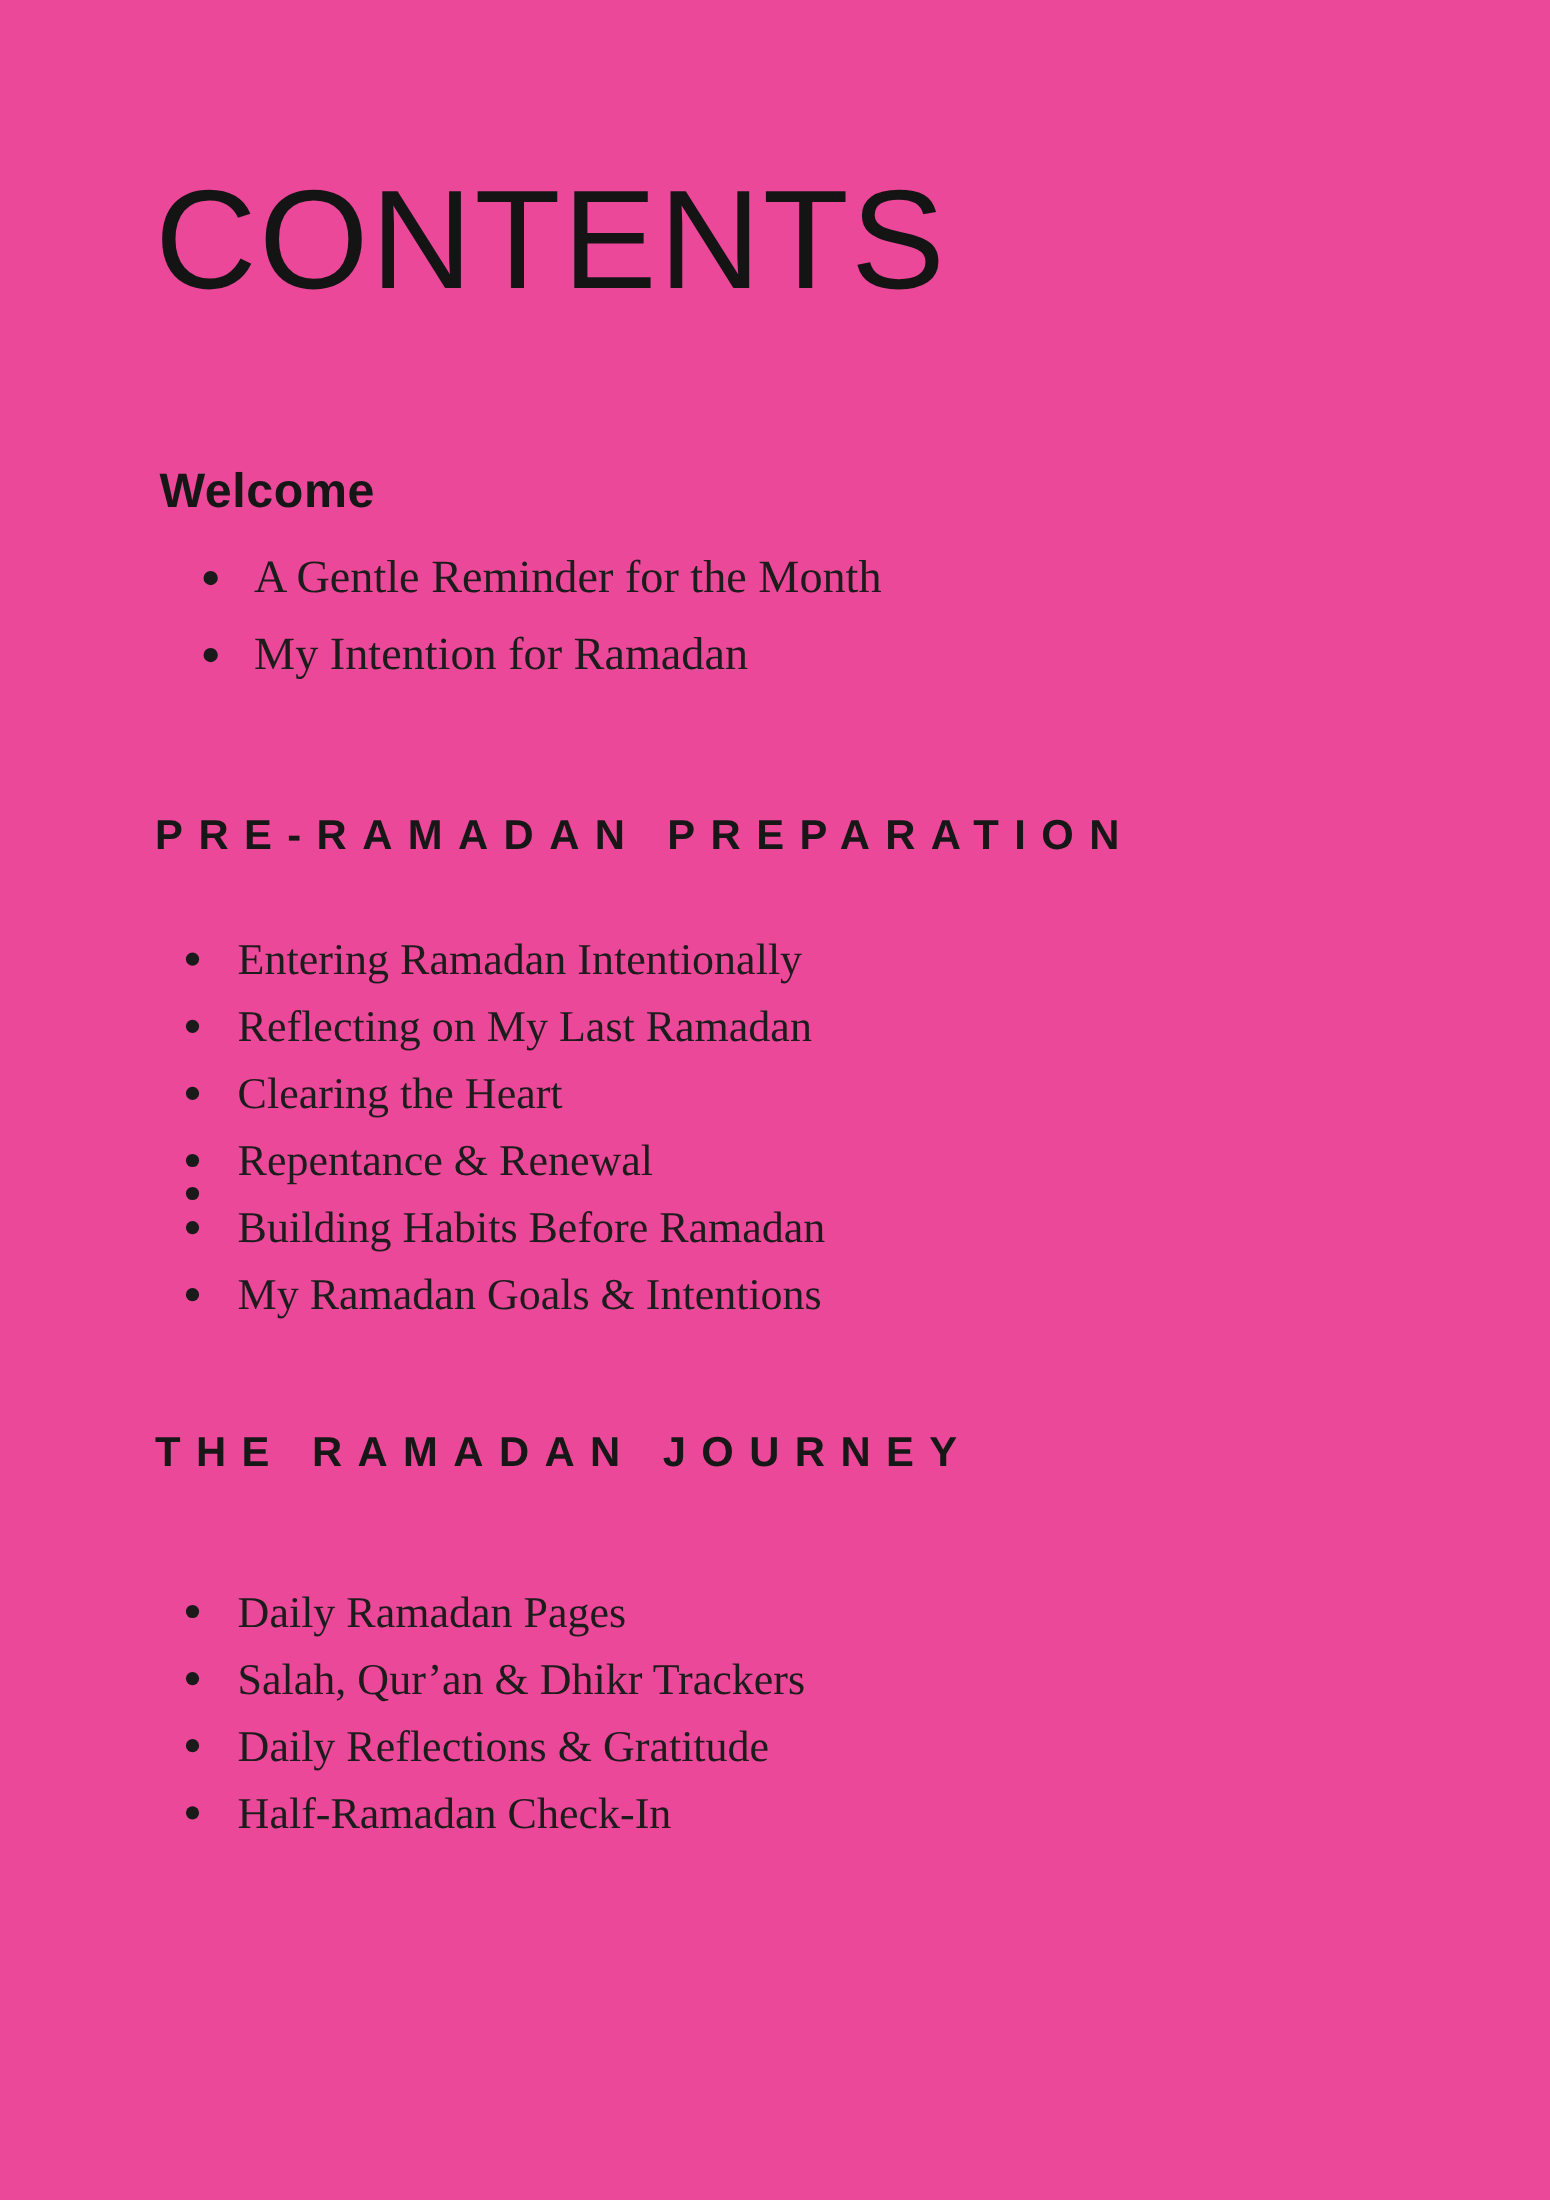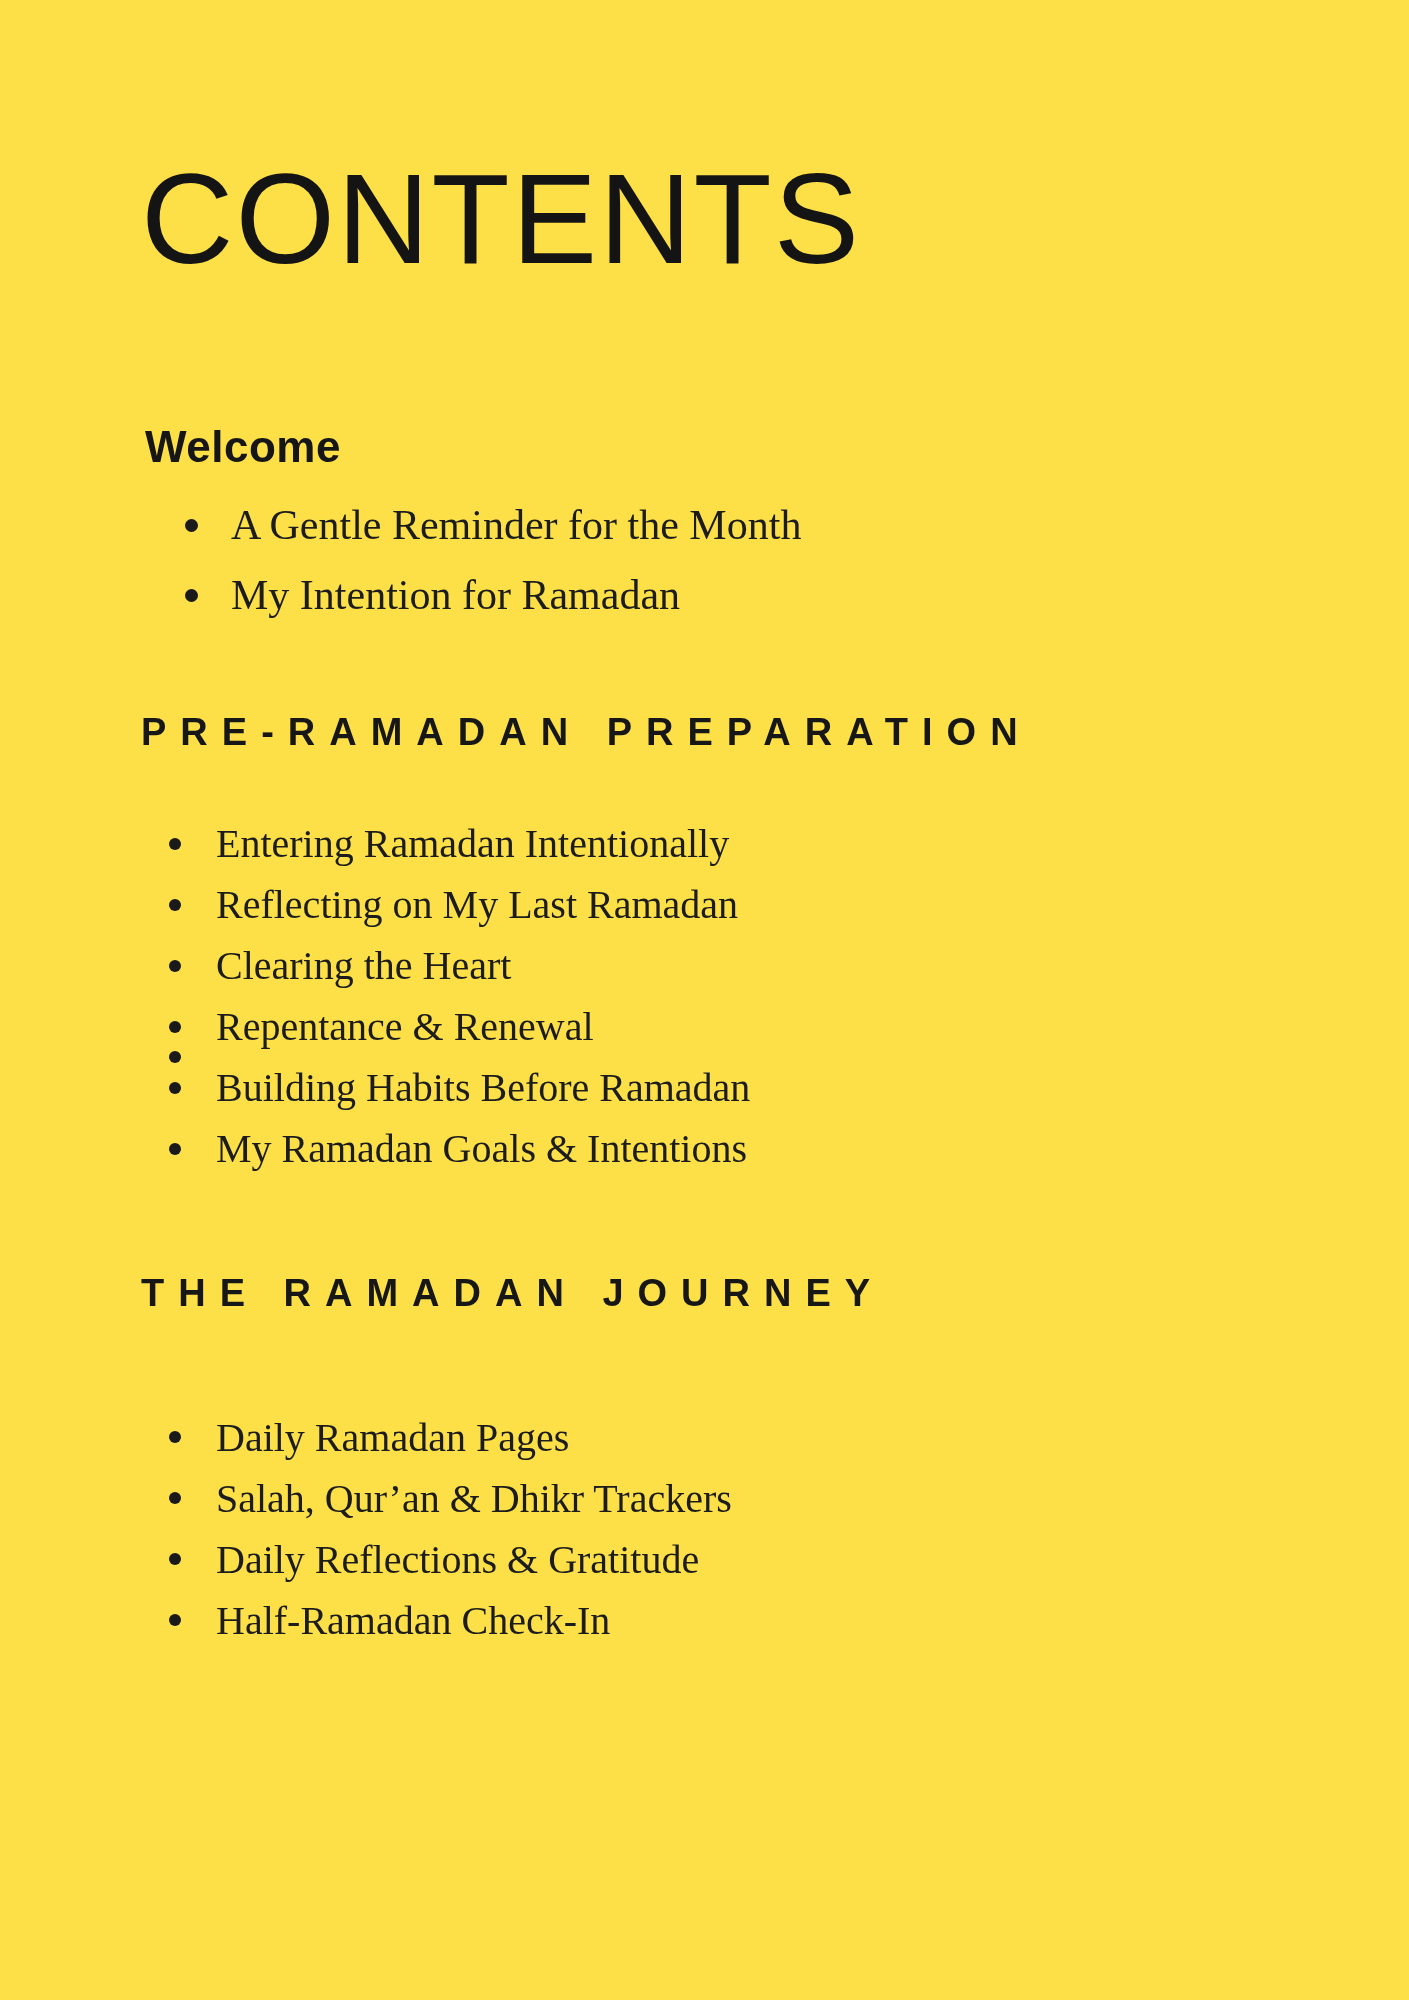--- a/index.html
+++ b/index.html
@@ -8,21 +8,21 @@
   }
   body {
     background: #e9e6e2;
     font-family: "Liberation Sans", sans-serif;
   }
   .page {
     position: relative;
     width: 1409px;
     height: 2000px;
     margin: 0 auto;
-    background: #fde047;
+    background: #ec4899;
     color: #1a1a1a;
     overflow: hidden;
     box-sizing: border-box;
     padding: 155px 100px 0 141px;
   }
   h1.page-title {
     margin: 0;
     font-size: 128px;
     line-height: 1;
     font-weight: 300;
@@ -41,21 +41,21 @@
   h3.tracked-heading {
     margin: 0;
     font-size: 38px;
     line-height: 1.2;
     font-weight: 700;
     letter-spacing: 14px;
     color: #171717;
     white-space: nowrap;
   }
   h3.tracked-heading.first {
-    margin-top: 80px;
+    margin-top: 108px;
   }
   h3.tracked-heading.second {
     margin-top: 92px;
   }
   ul.toc-list {
     list-style: none;
     margin: 0;
     padding: 0;
   }
   ul.toc-list li {

